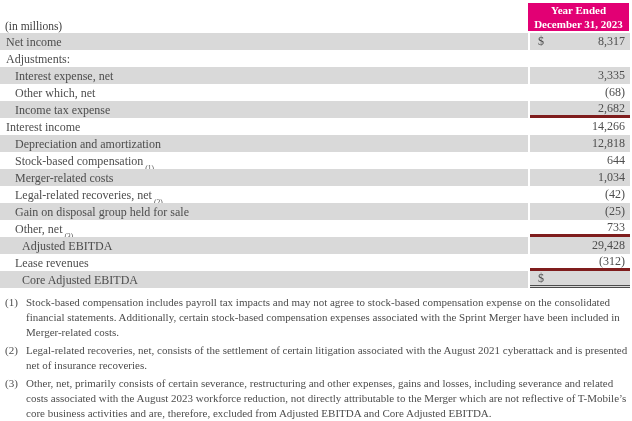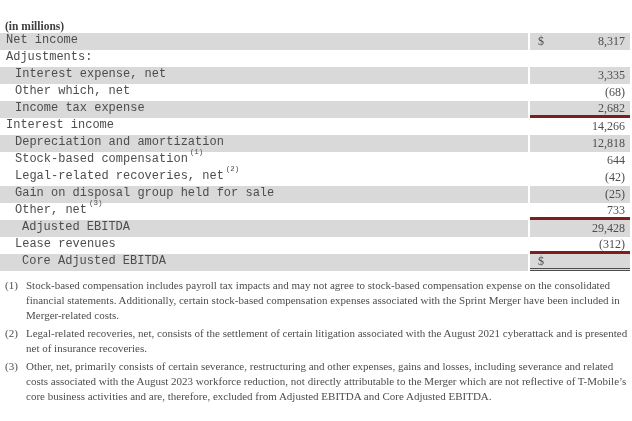--- a/index.html
+++ b/index.html
@@ -14,21 +14,21 @@
 
   
   .thead {
     position: relative;
     height: 33px;
     width: 630px;
   }
   .corner {
     position: absolute;
     left: 5px; bottom: 1px;
-    font-weight: bold;
+    font-weight: normal;
     font-size: 11.5px;
     color: #3f3f3f;
     margin-top: 44px;
   }
   .period-box {
     position: absolute;
     top: 3px; right: 1px;
     width: 101px; height: 28px;
     text-align: center;
     color: #ffffff;
@@ -44,24 +44,23 @@
   .row {
     display: flex;
     height: 17px;
     align-items: center;
     font-size: 12px;
   }
   .cell-label {
     flex: 1;
     height: 100%;
     display: flex;
-    align-items: flex-start;
+    align-items: flex-end;
     white-space: nowrap;
     box-sizing: border-box;
-    font-family: Liberation Mono, monospace;
   }
   .ind0 { padding-left: 6px; }
   .ind1 { padding-left: 15px; }
   .ind2 { padding-left: 22px; }
   .cell-gap { width: 2px; height: 100%; background: #ffffff; }
   .cell-value {
     width: 100px;
     height: 100%;
     display: flex;
     align-items: center;
@@ -96,20 +95,24 @@
     box-sizing: border-box;
   }
   .fn-text { flex: 1; padding-right: 3px; }
 </style>
 </head>
 <body>
 
 <div class="sheet">
   <div class="thead">
     <div class="corner">(in millions)</div>
+    <div class="period-box" id="period-box" style="background: rgb(226, 0, 116);">
+      <div>Year Ended</div>
+      <div>December 31, 2023</div>
+    </div>
   </div>
   <div class="rows" id="rows">
       <div class="row shaded">
         <div class="cell-label ind0">
           <span>Net income</span>
         </div>
         <div class="cell-gap"></div>
         <div class="cell-value">
           <span class="dollar">$</span>
           <span class="num">8,317</span>
@@ -177,20 +180,30 @@
       </div>
       <div class="row">
         <div class="cell-label ind1">
           <span>Stock-based compensation</span>
           <sup class="fn-ref">(1)</sup>
         </div>
         <div class="cell-gap"></div>
         <div class="cell-value">
           <span class="dollar"></span>
           <span class="num">644</span>
+        </div>
+      </div>
+      <div class="row shaded">
+        <div class="cell-label ind1">
+          <span>Merger-related costs</span>
+        </div>
+        <div class="cell-gap"></div>
+        <div class="cell-value">
+          <span class="dollar"></span>
+          <span class="num">1,034</span>
         </div>
       </div>
       <div class="row">
         <div class="cell-label ind1">
           <span>Legal-related recoveries, net</span>
           <sup class="fn-ref">(2)</sup>
         </div>
         <div class="cell-gap"></div>
         <div class="cell-value">
           <span class="dollar"></span>

